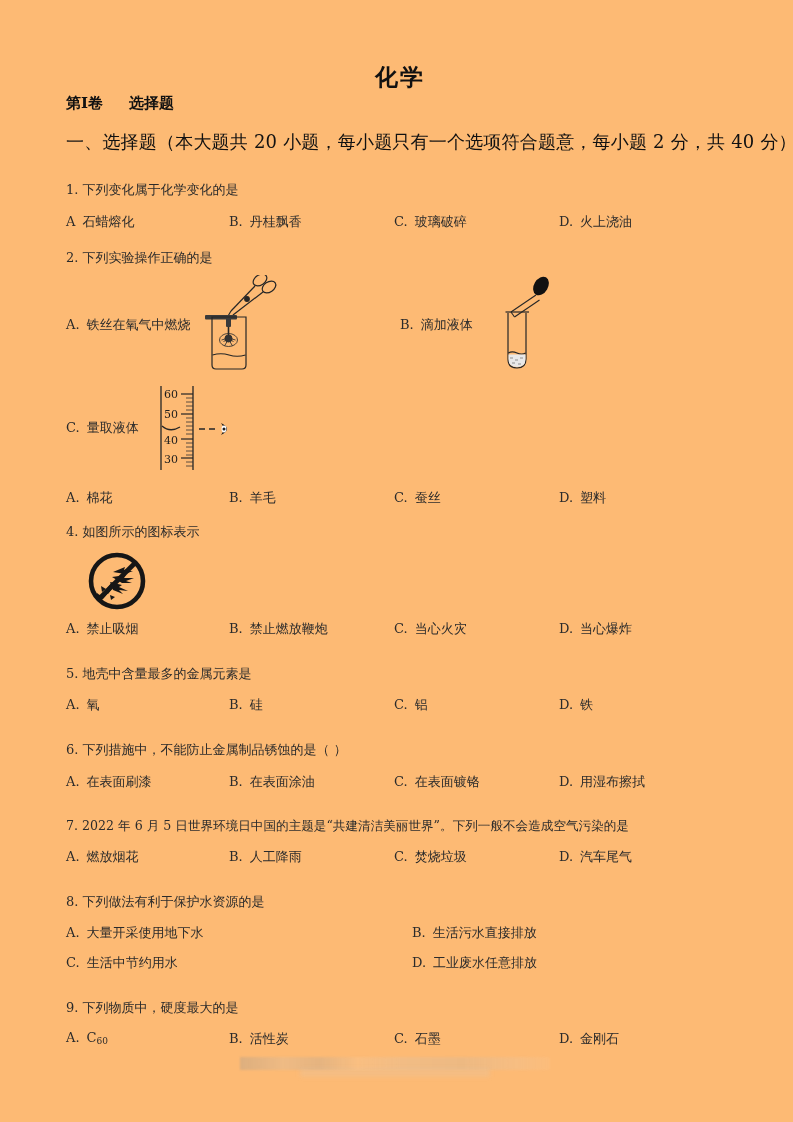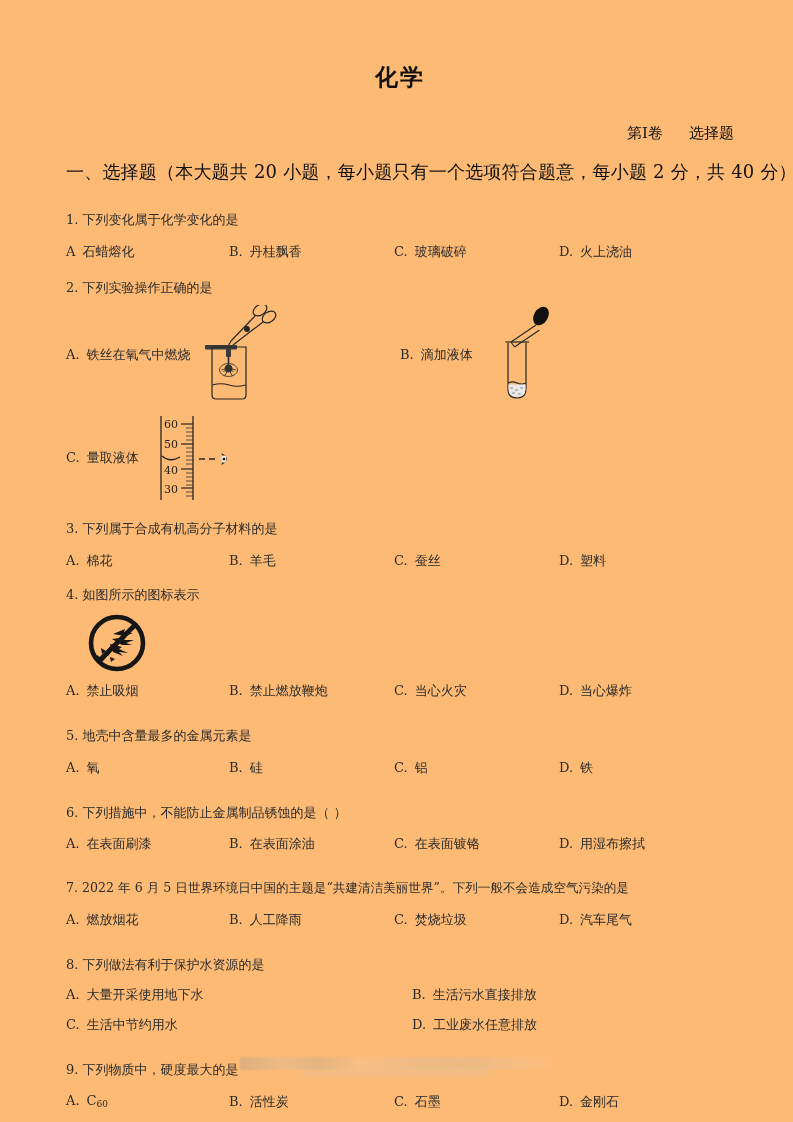--- a/index.html
+++ b/index.html
@@ -26,24 +26,24 @@
   
   .doc-title {
     text-align: center;
     font-size: 23px;
     font-weight: bold;
     letter-spacing: 2px;
     margin-top: 62px;
     color: #111;
   }
   .volume-line {
-    text-align: right;
+    text-align: left;
     font-size: 15px;
-    font-weight: normal;
-    margin-top: 31px;
+    font-weight: bold;
+    margin-top: 1px;
     color: #111;
   }
   .volume-line .gap { display: inline-block; width: 26px; }
 
   .section-heading {
     font-size: 18px;
     font-weight: normal;
     margin-top: 17px;
     letter-spacing: 0.2px;
     color: #111;
@@ -312,21 +312,20 @@
                 </g>
               </svg>
             </span>
           </div>
 
         </div>
       </div>
     </div>
 
     <div class="question" style="margin-top:14px;">
-      <div class="q-stem">3. 下列属于合成有机高分子材料的是</div>
       <div class="options-row cols4">
         <div class="opt">
           <span class="lab">A.</span>
           <span>棉花</span>
         </div>
         <div class="opt">
           <span class="lab">B.</span>
           <span>羊毛</span>
         </div>
         <div class="opt">

